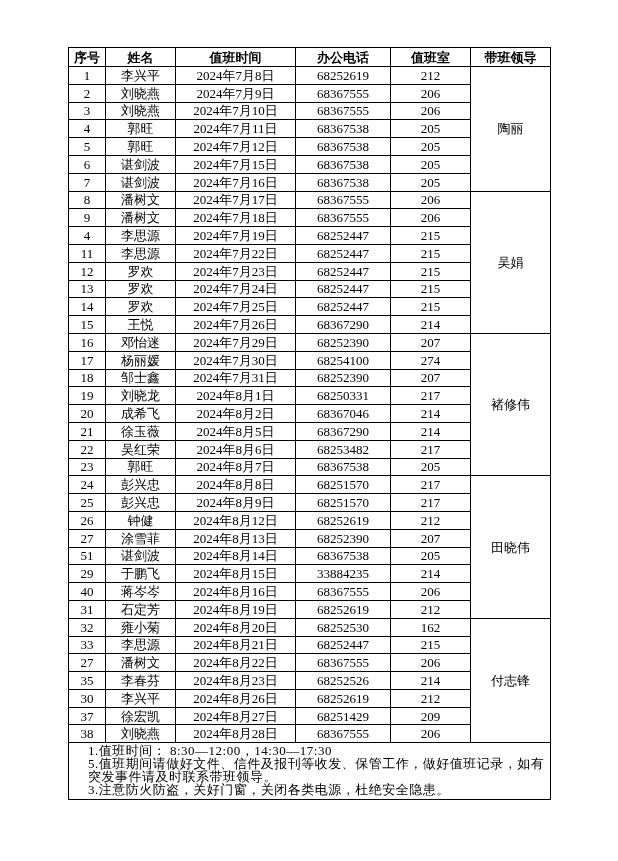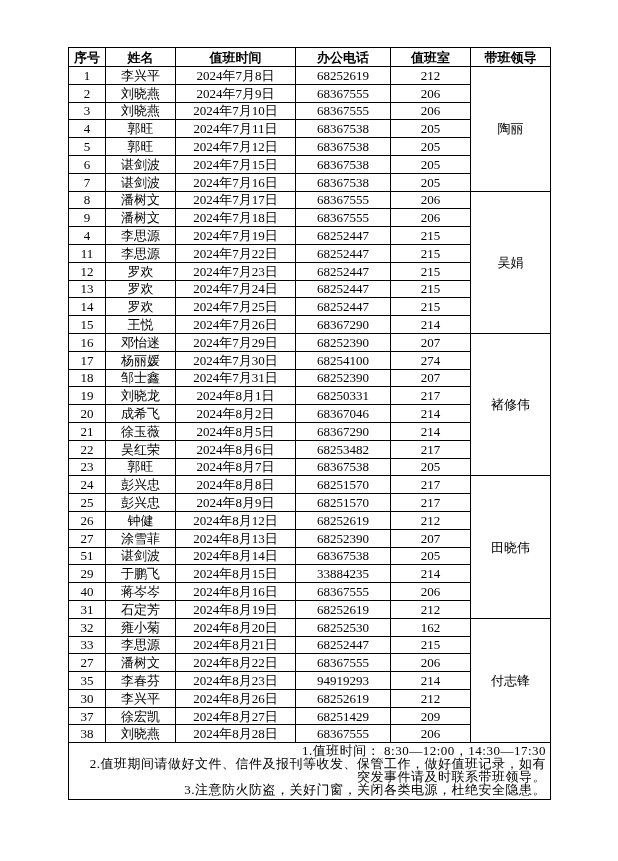--- a/index.html
+++ b/index.html
@@ -53,21 +53,21 @@
   .notes-cell {
     text-align: left !important;
     white-space: normal !important;
     vertical-align: top;
     padding: 1px 4px 3px 2px !important;
     font-size: 12.4px;
     line-height: 17px;
     letter-spacing: 0.5px;
   }
   .note-line {
-    text-align: right;
+    text-align: left;
     margin-left: 17px;
   }
 </style>
 </head>
 <body>
 
 <div class="sheet">
   <table class="roster">
     <colgroup>
       <col style="width:37px">
@@ -328,21 +328,21 @@
           <td>27</td>
           <td>潘树文</td>
           <td>2024年8月22日</td>
           <td>68367555</td>
           <td>206</td>
         </tr>
         <tr class="data-row">
           <td>35</td>
           <td>李春芬</td>
           <td>2024年8月23日</td>
-          <td>94919293</td>
+          <td>68252526</td>
           <td>214</td>
         </tr>
         <tr class="data-row">
           <td>30</td>
           <td>李兴平</td>
           <td>2024年8月26日</td>
           <td>68252619</td>
           <td>212</td>
         </tr>
         <tr class="data-row">
@@ -355,19 +355,19 @@
         <tr class="data-row">
           <td>38</td>
           <td>刘晓燕</td>
           <td>2024年8月28日</td>
           <td>68367555</td>
           <td>206</td>
         </tr>
         <tr>
           <td colspan="6" class="notes-cell">
             <div class="note-line">1.值班时间： 8:30—12:00，14:30—17:30</div>
-            <div class="note-line">2.值班期间请做好文件、信件及报刊等收发、保管工作，做好值班记录，如有突发事件请及时联系带班领导。</div>
+            <div class="note-line">5.值班期间请做好文件、信件及报刊等收发、保管工作，做好值班记录，如有突发事件请及时联系带班领导。</div>
             <div class="note-line">3.注意防火防盗，关好门窗，关闭各类电源，杜绝安全隐患。</div>
           </td>
         </tr>
       </tbody>
   </table>
 </div>
 
 </body></html>

